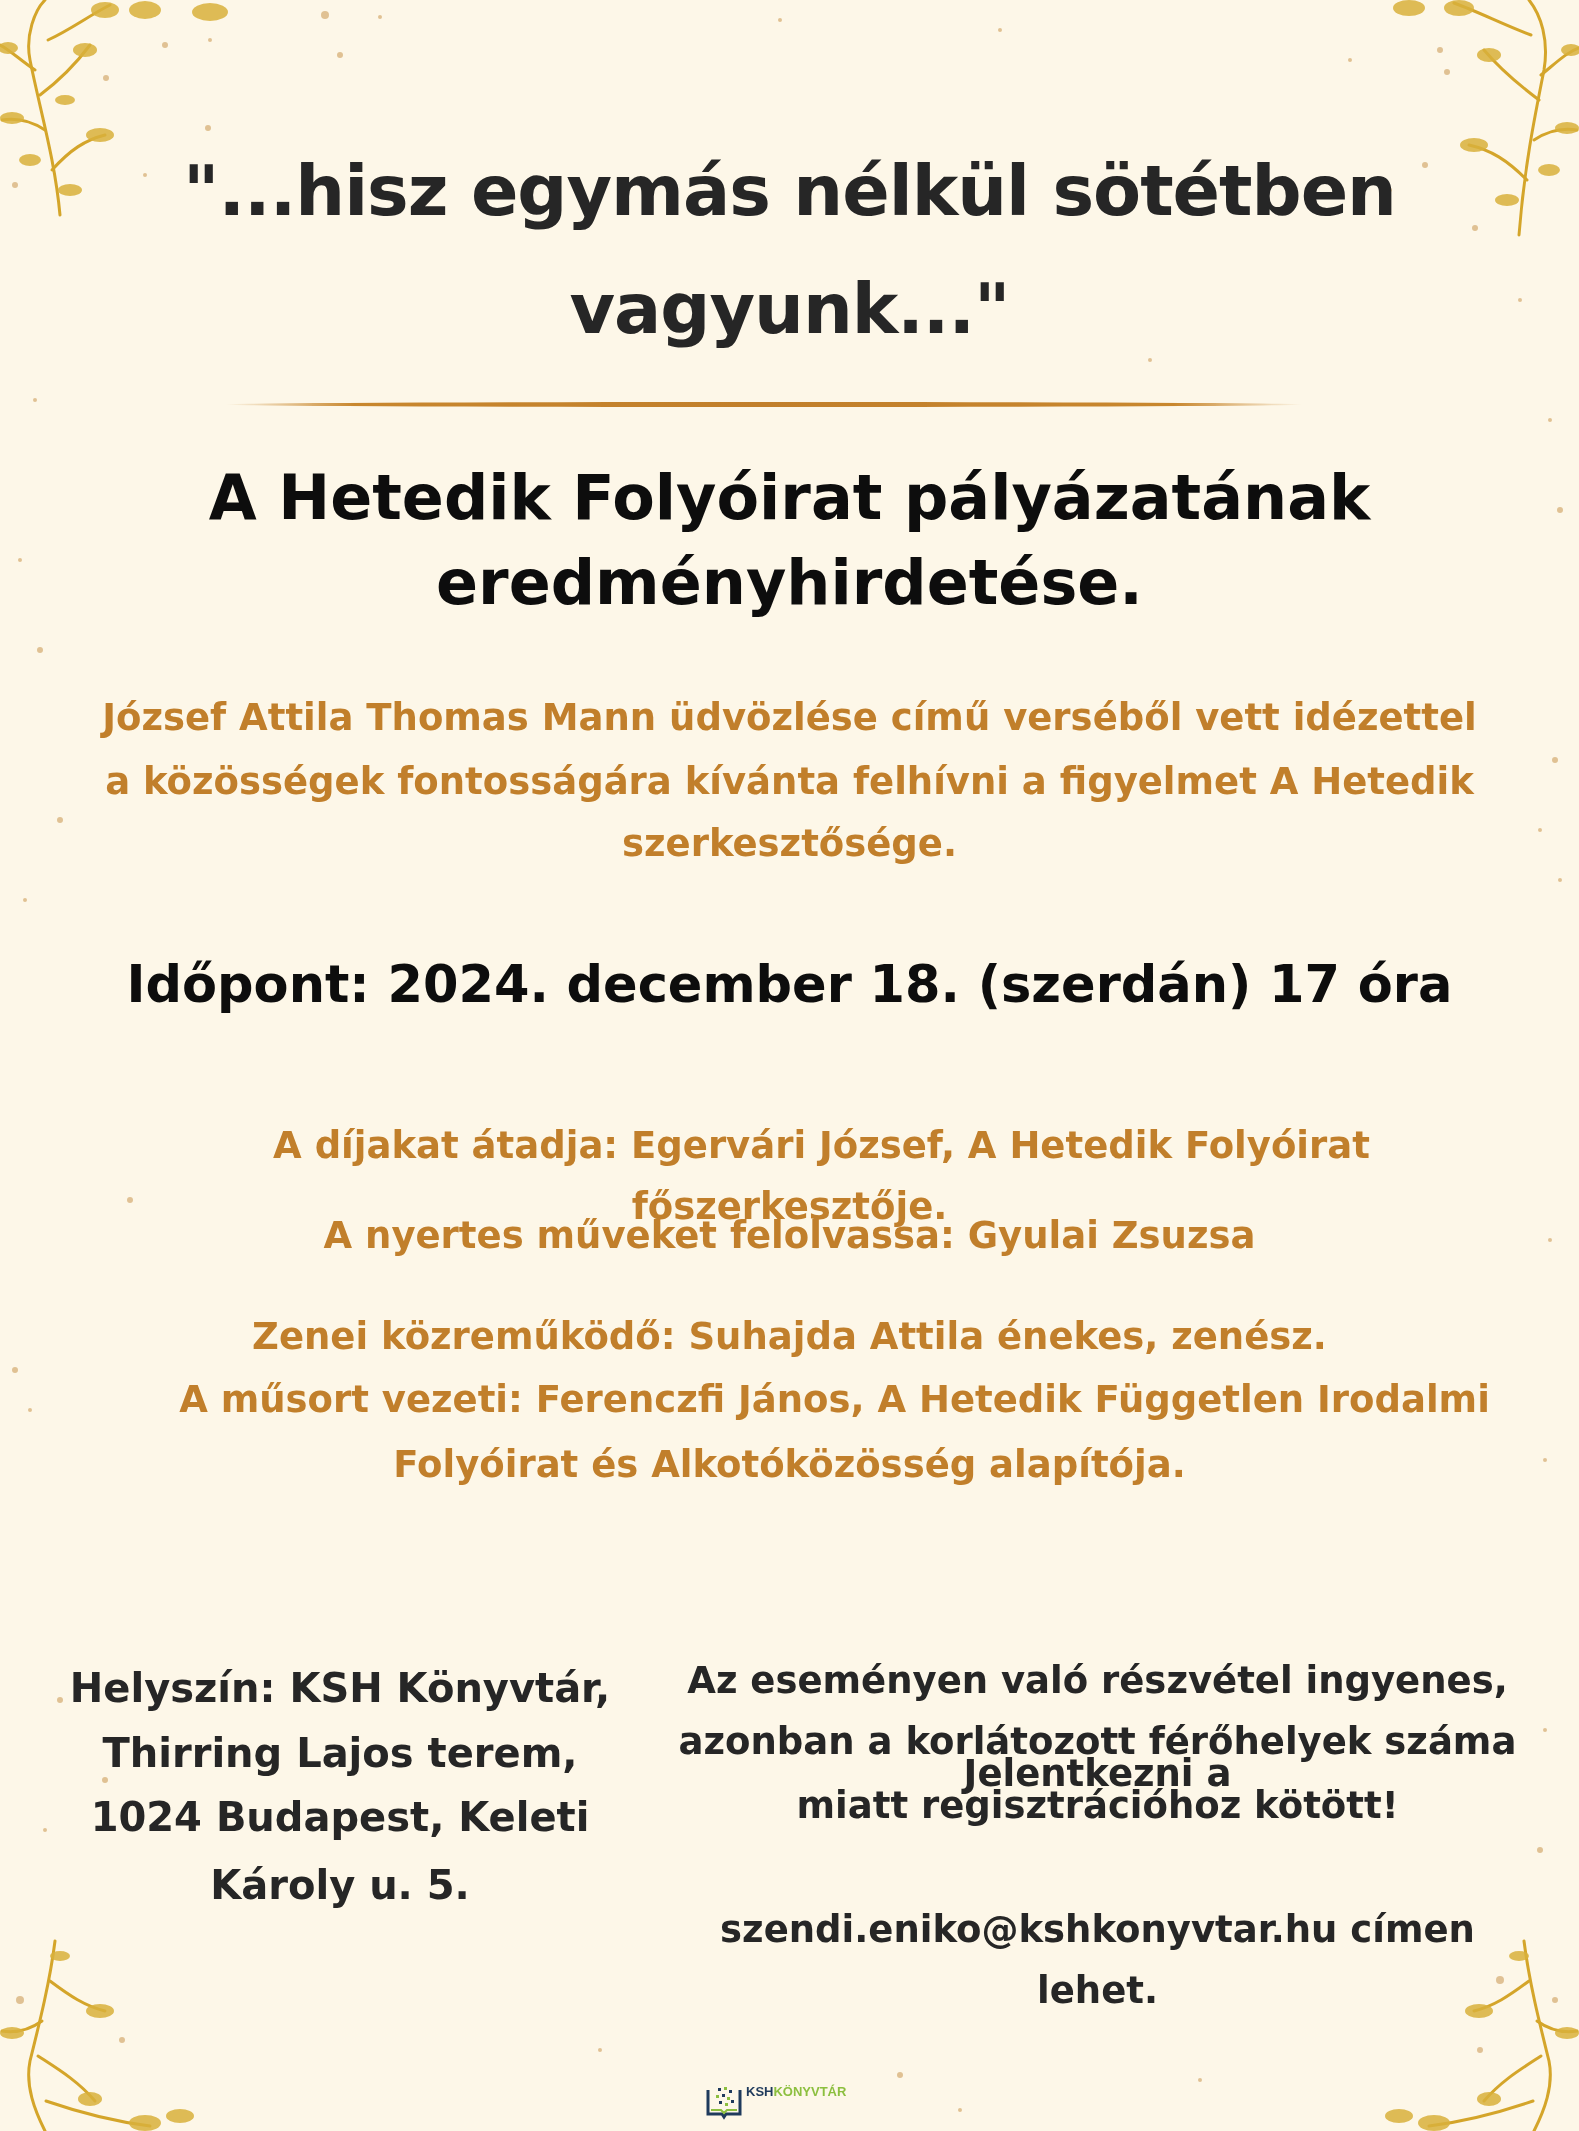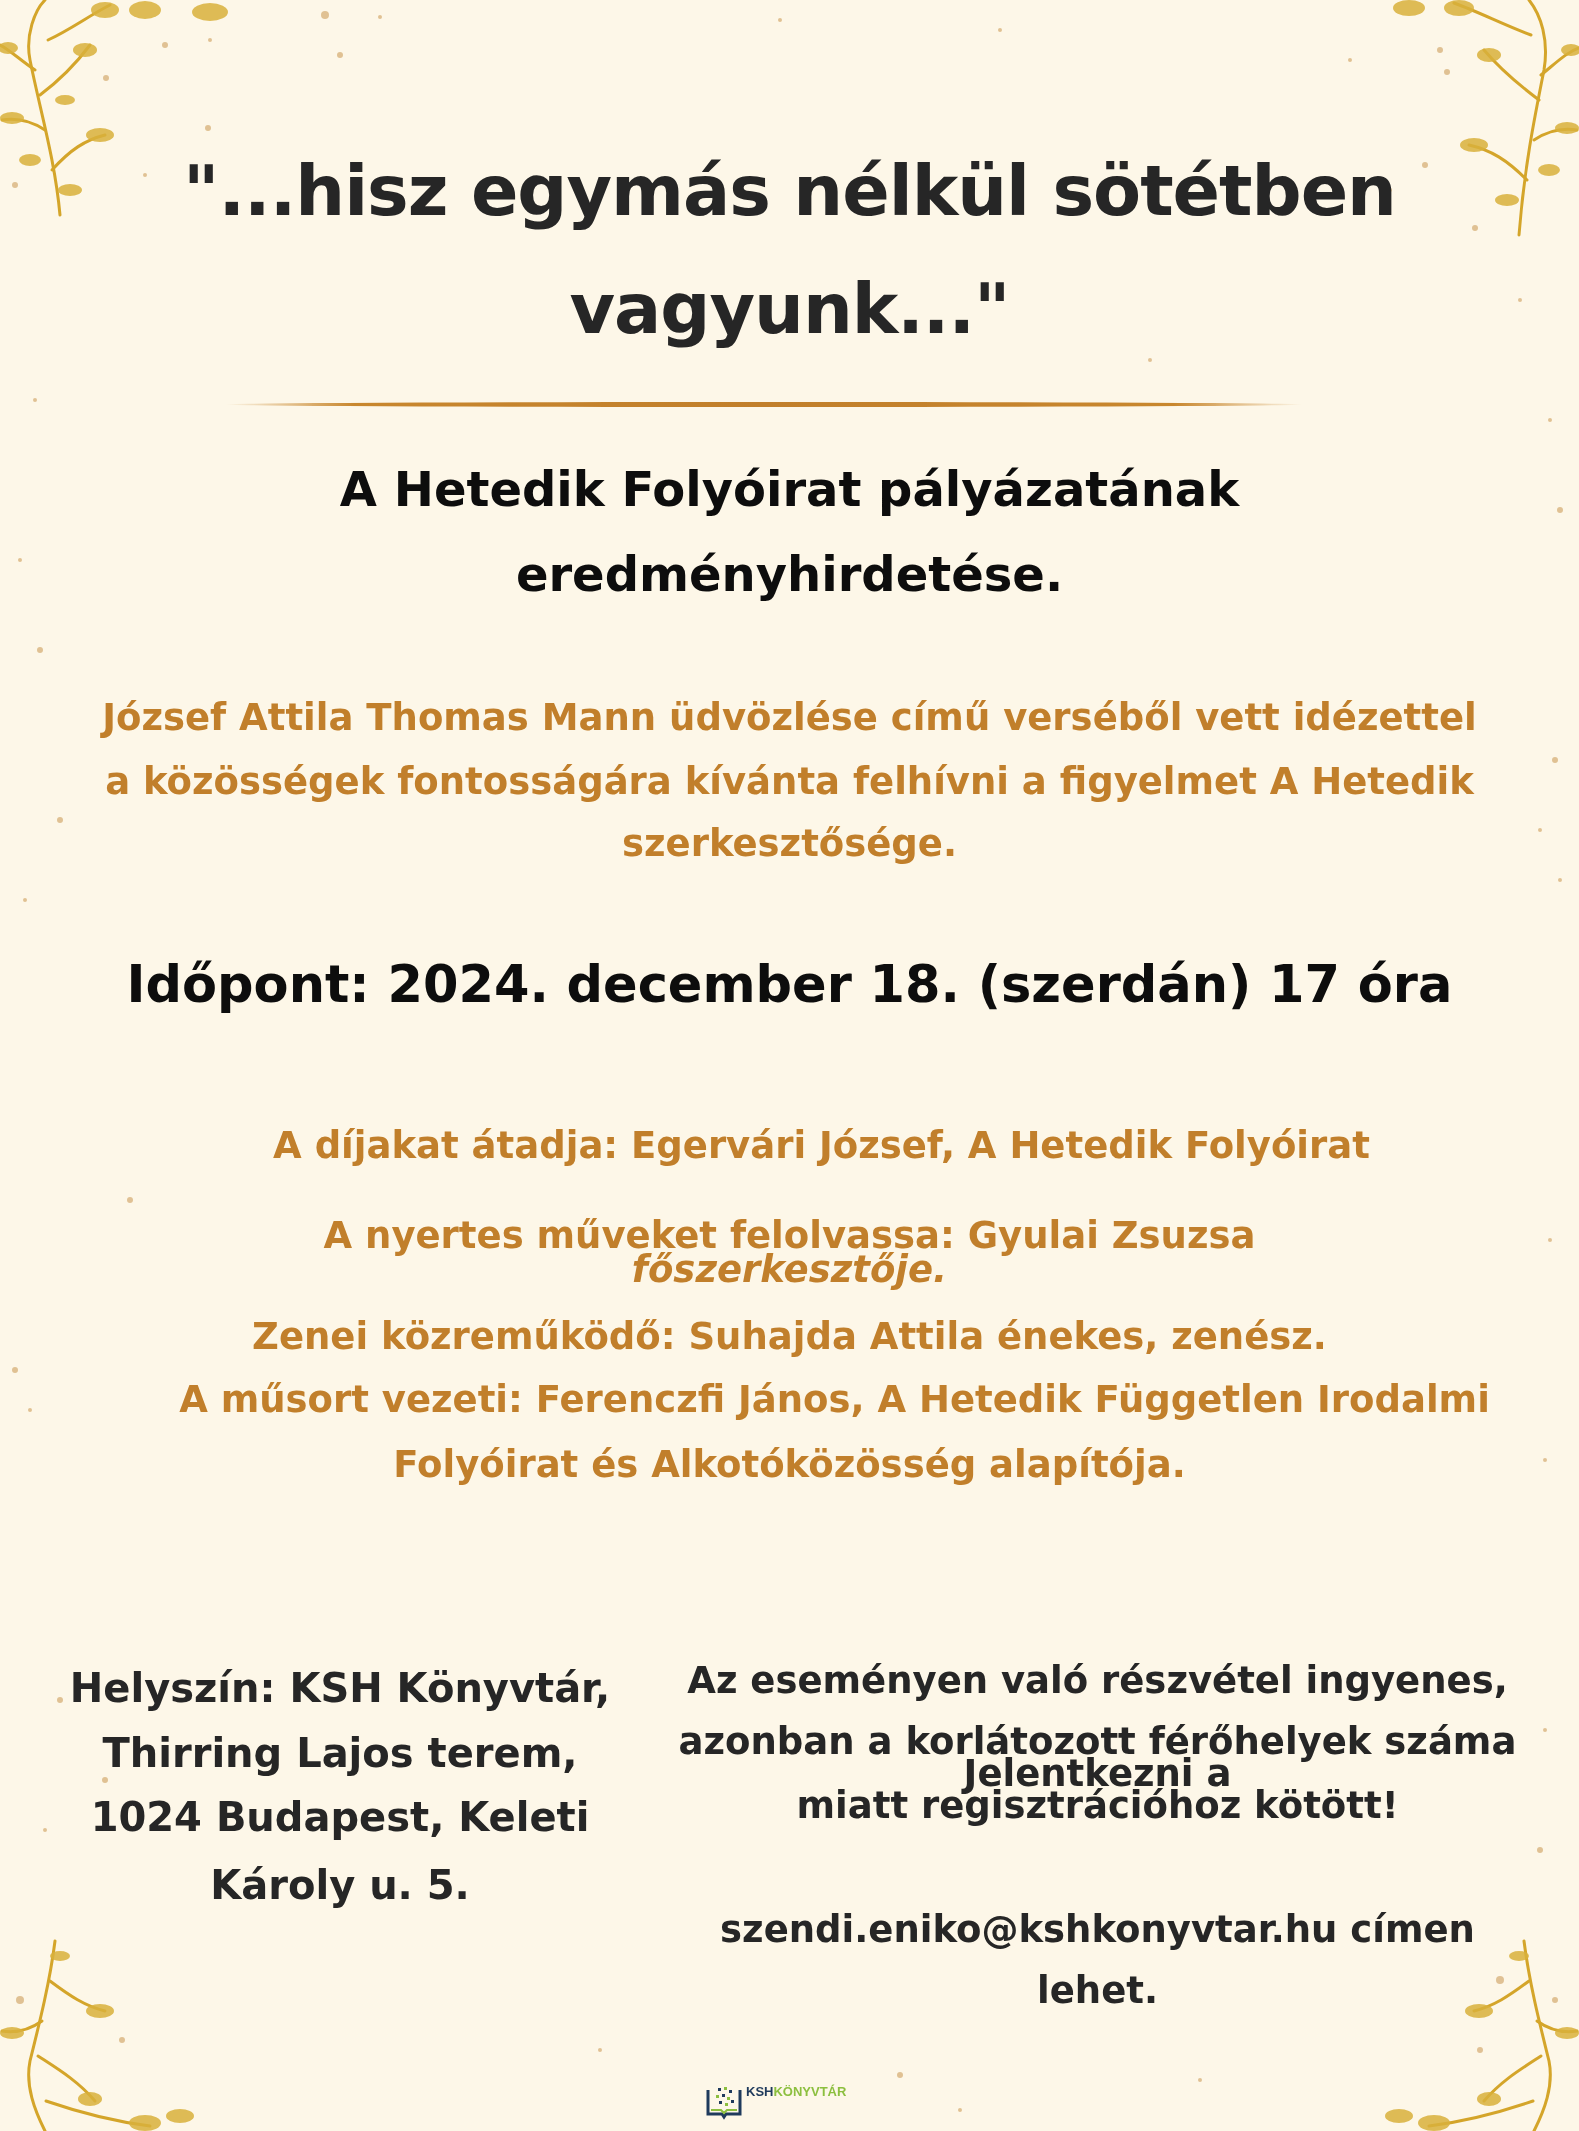--- a/index.html
+++ b/index.html
@@ -12,21 +12,21 @@
   .corner { position: absolute; width: 240px; height: 240px; }
   .corner.tl { left: 0; top: 0; }
   .corner.tr { right: 0; top: 0; transform: scaleX(-1); }
   .corner.bl { left: 0; bottom: 0; transform: scaleY(-1); }
   .corner.br { right: 0; bottom: 0; transform: scale(-1,-1); }
 
   .line { position: absolute; left: 0; width: 1579px; text-align: center; white-space: nowrap; }
   .title {
     color: #262626; font-weight: bold; font-size: 70px; letter-spacing: -1px;
   }
-  .subtitle { color: #0d0d0d; font-weight: bold; font-size: 48px; }
+  .subtitle { color: #0d0d0d; font-weight: bold; font-size: 62px; }
   .gold { color: #c17f2b; font-weight: bold; font-size: 37px; }
   .date { color: #0d0d0d; font-weight: bold; font-size: 51px; }
   .dark { color: #262626; font-weight: bold; font-size: 40px; }
   .divider {
     position: absolute; left: 225px; top: 402px; width: 1078px; height: 5px;
     background: linear-gradient(90deg, rgba(193,127,43,0) 0%, #c8872e 12%, #c17f2b 50%, #c8872e 88%, rgba(193,127,43,0) 100%);
     border-radius: 50%;
   }
   .col-left { position: absolute; left: 50px; width: 580px; }
   .col-right { position: absolute; left: 660px; width: 875px; }
@@ -185,21 +185,21 @@
 <div>
   <div class="line gold" style="top:696px;">József Attila Thomas Mann üdvözlése című verséből vett idézettel</div>
   <div class="line gold" style="top:760px;">a közösségek fontosságára kívánta felhívni a figyelmet A Hetedik</div>
   <div class="line gold" style="top:822px;">szerkesztősége.</div>
 </div>
 
 <div class="line date" style="top:955px;">Időpont: 2024. december 18. (szerdán) 17 óra</div>
 
 <div>
   <div class="line gold" style="top:1124px;padding-left:32px;">A díjakat átadja: Egervári József, A Hetedik Folyóirat</div>
-  <div class="line gold" style="top:1248px;font-style:italic;">főszerkesztője.</div>
+  <div class="line gold" style="top:1185px;">főszerkesztője.</div>
   <div class="line gold" style="top:1214px;">A nyertes műveket felolvassa: Gyulai Zsuzsa</div>
   <div class="line gold" style="top:1315px;">Zenei közreműködő: Suhajda Attila énekes, zenész.</div>
   <div class="line gold" style="top:1378px;padding-left:45px;">A műsort vezeti: Ferenczfi János, A Hetedik Független Irodalmi</div>
   <div class="line gold" style="top:1443px;">Folyóirat és Alkotóközösség alapítója.</div>
 </div>
 
 <div class="col-left" style="top:0;">
   <div class="row dark" style="top:1665px;">Helyszín: KSH Könyvtár,</div>
   <div class="row dark" style="top:1730px;">Thirring Lajos terem,</div>
   <div class="row dark" style="top:1794px;">1024 Budapest, Keleti</div>

